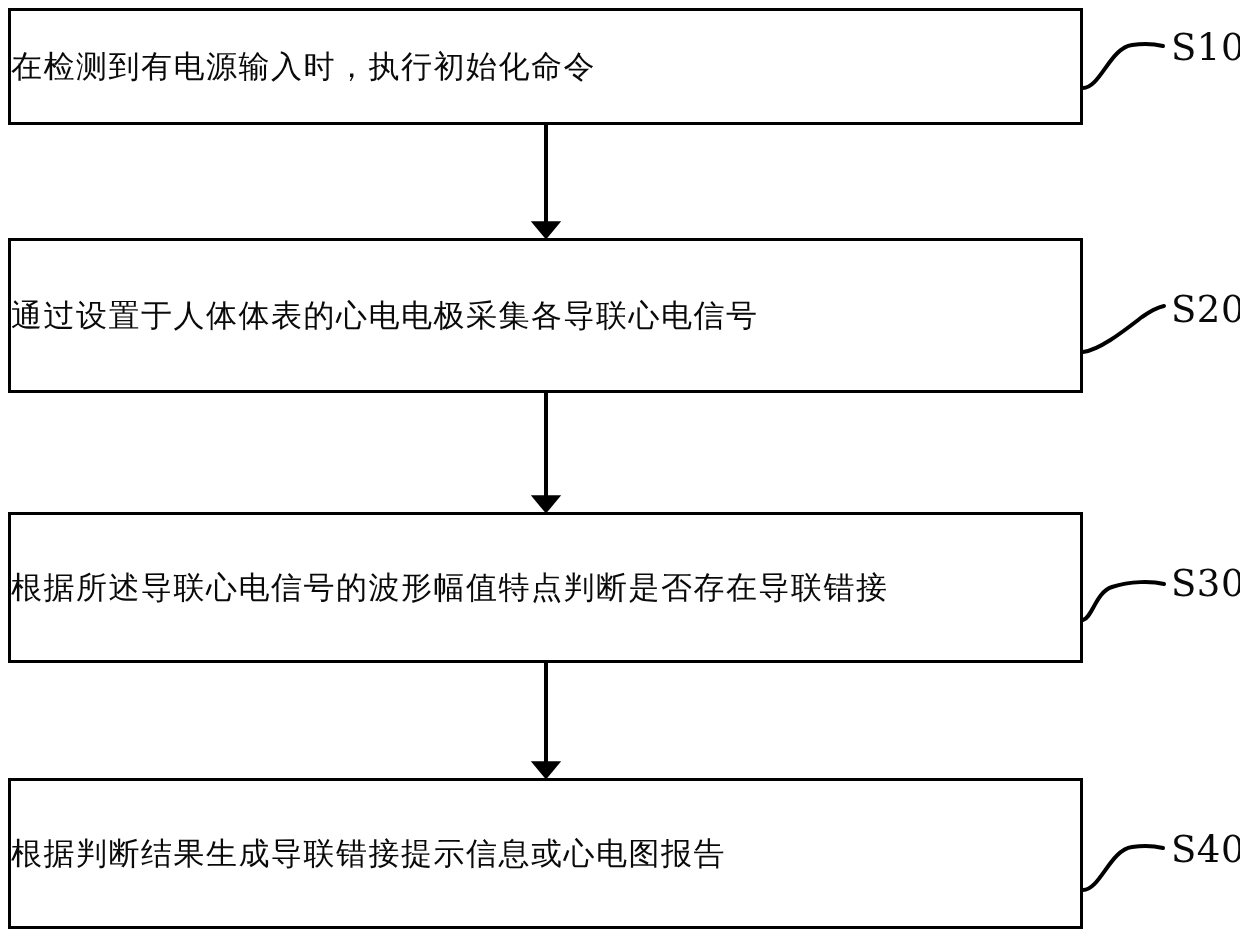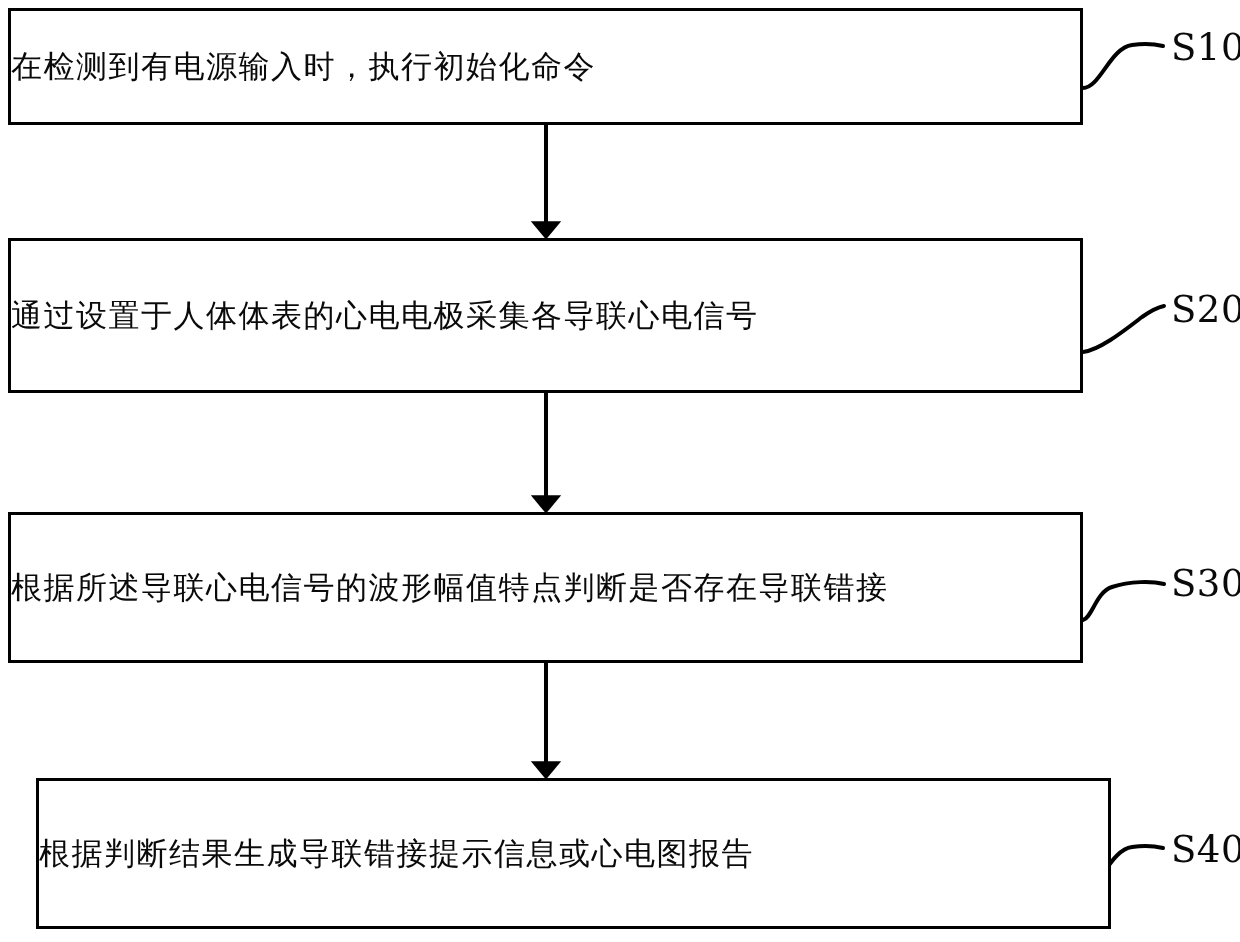--- a/index.html
+++ b/index.html
@@ -35,21 +35,21 @@
     line-height: 1.25;
     color: #0a0a0a;
     letter-spacing: 1.5px;
     white-space: nowrap;
     text-align: center;
     user-select: none;
   }
   #box-1 { left: 8px;  top: 8px;   width: 1075px; height: 117px; }
   #box-2 { left: 8px;  top: 238px; width: 1075px; height: 155px; }
   #box-3 { left: 8px;  top: 512px; width: 1075px; height: 151px; }
-  #box-4 { left: 8px;  top: 778px; width: 1075px; height: 151px; margin-left: 28px; }
+  #box-4 { left: 8px;  top: 778px; width: 1075px; height: 151px; }
 
   .connector-layer {
     position: absolute;
     left: 0; top: 0;
     width: 1240px;
     height: 942px;
     pointer-events: none;
   }
   .step-label {
     position: absolute;

